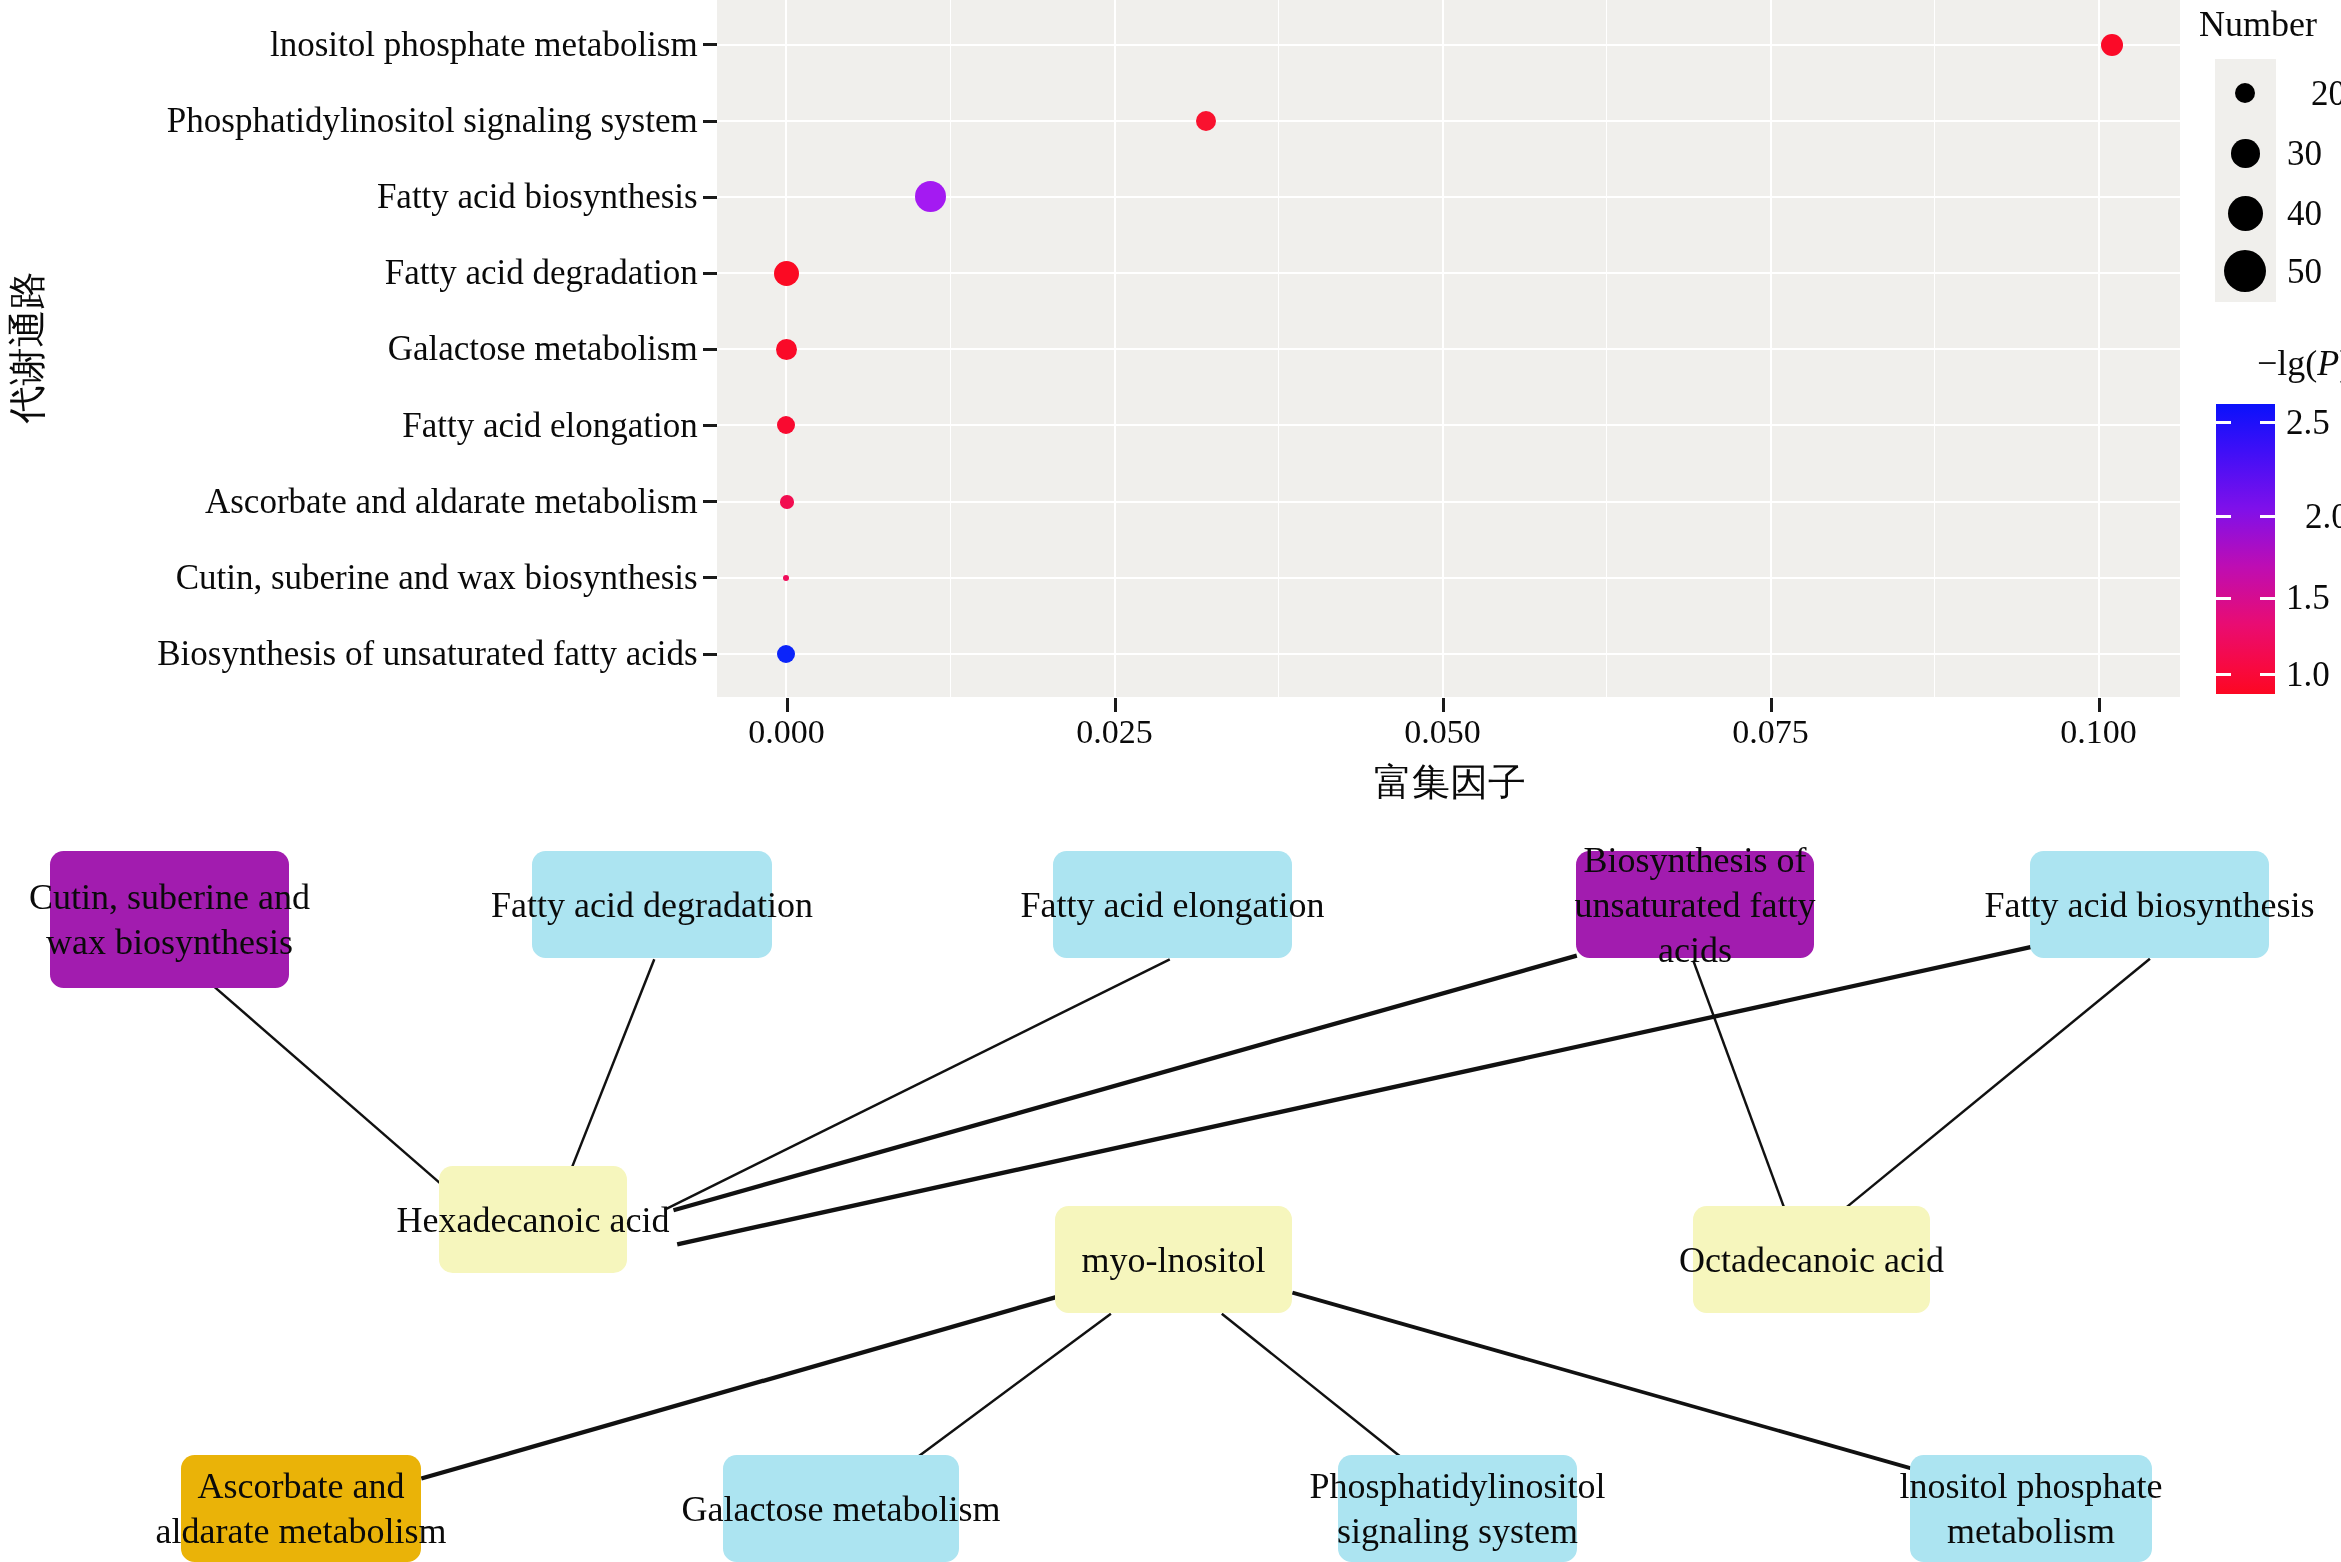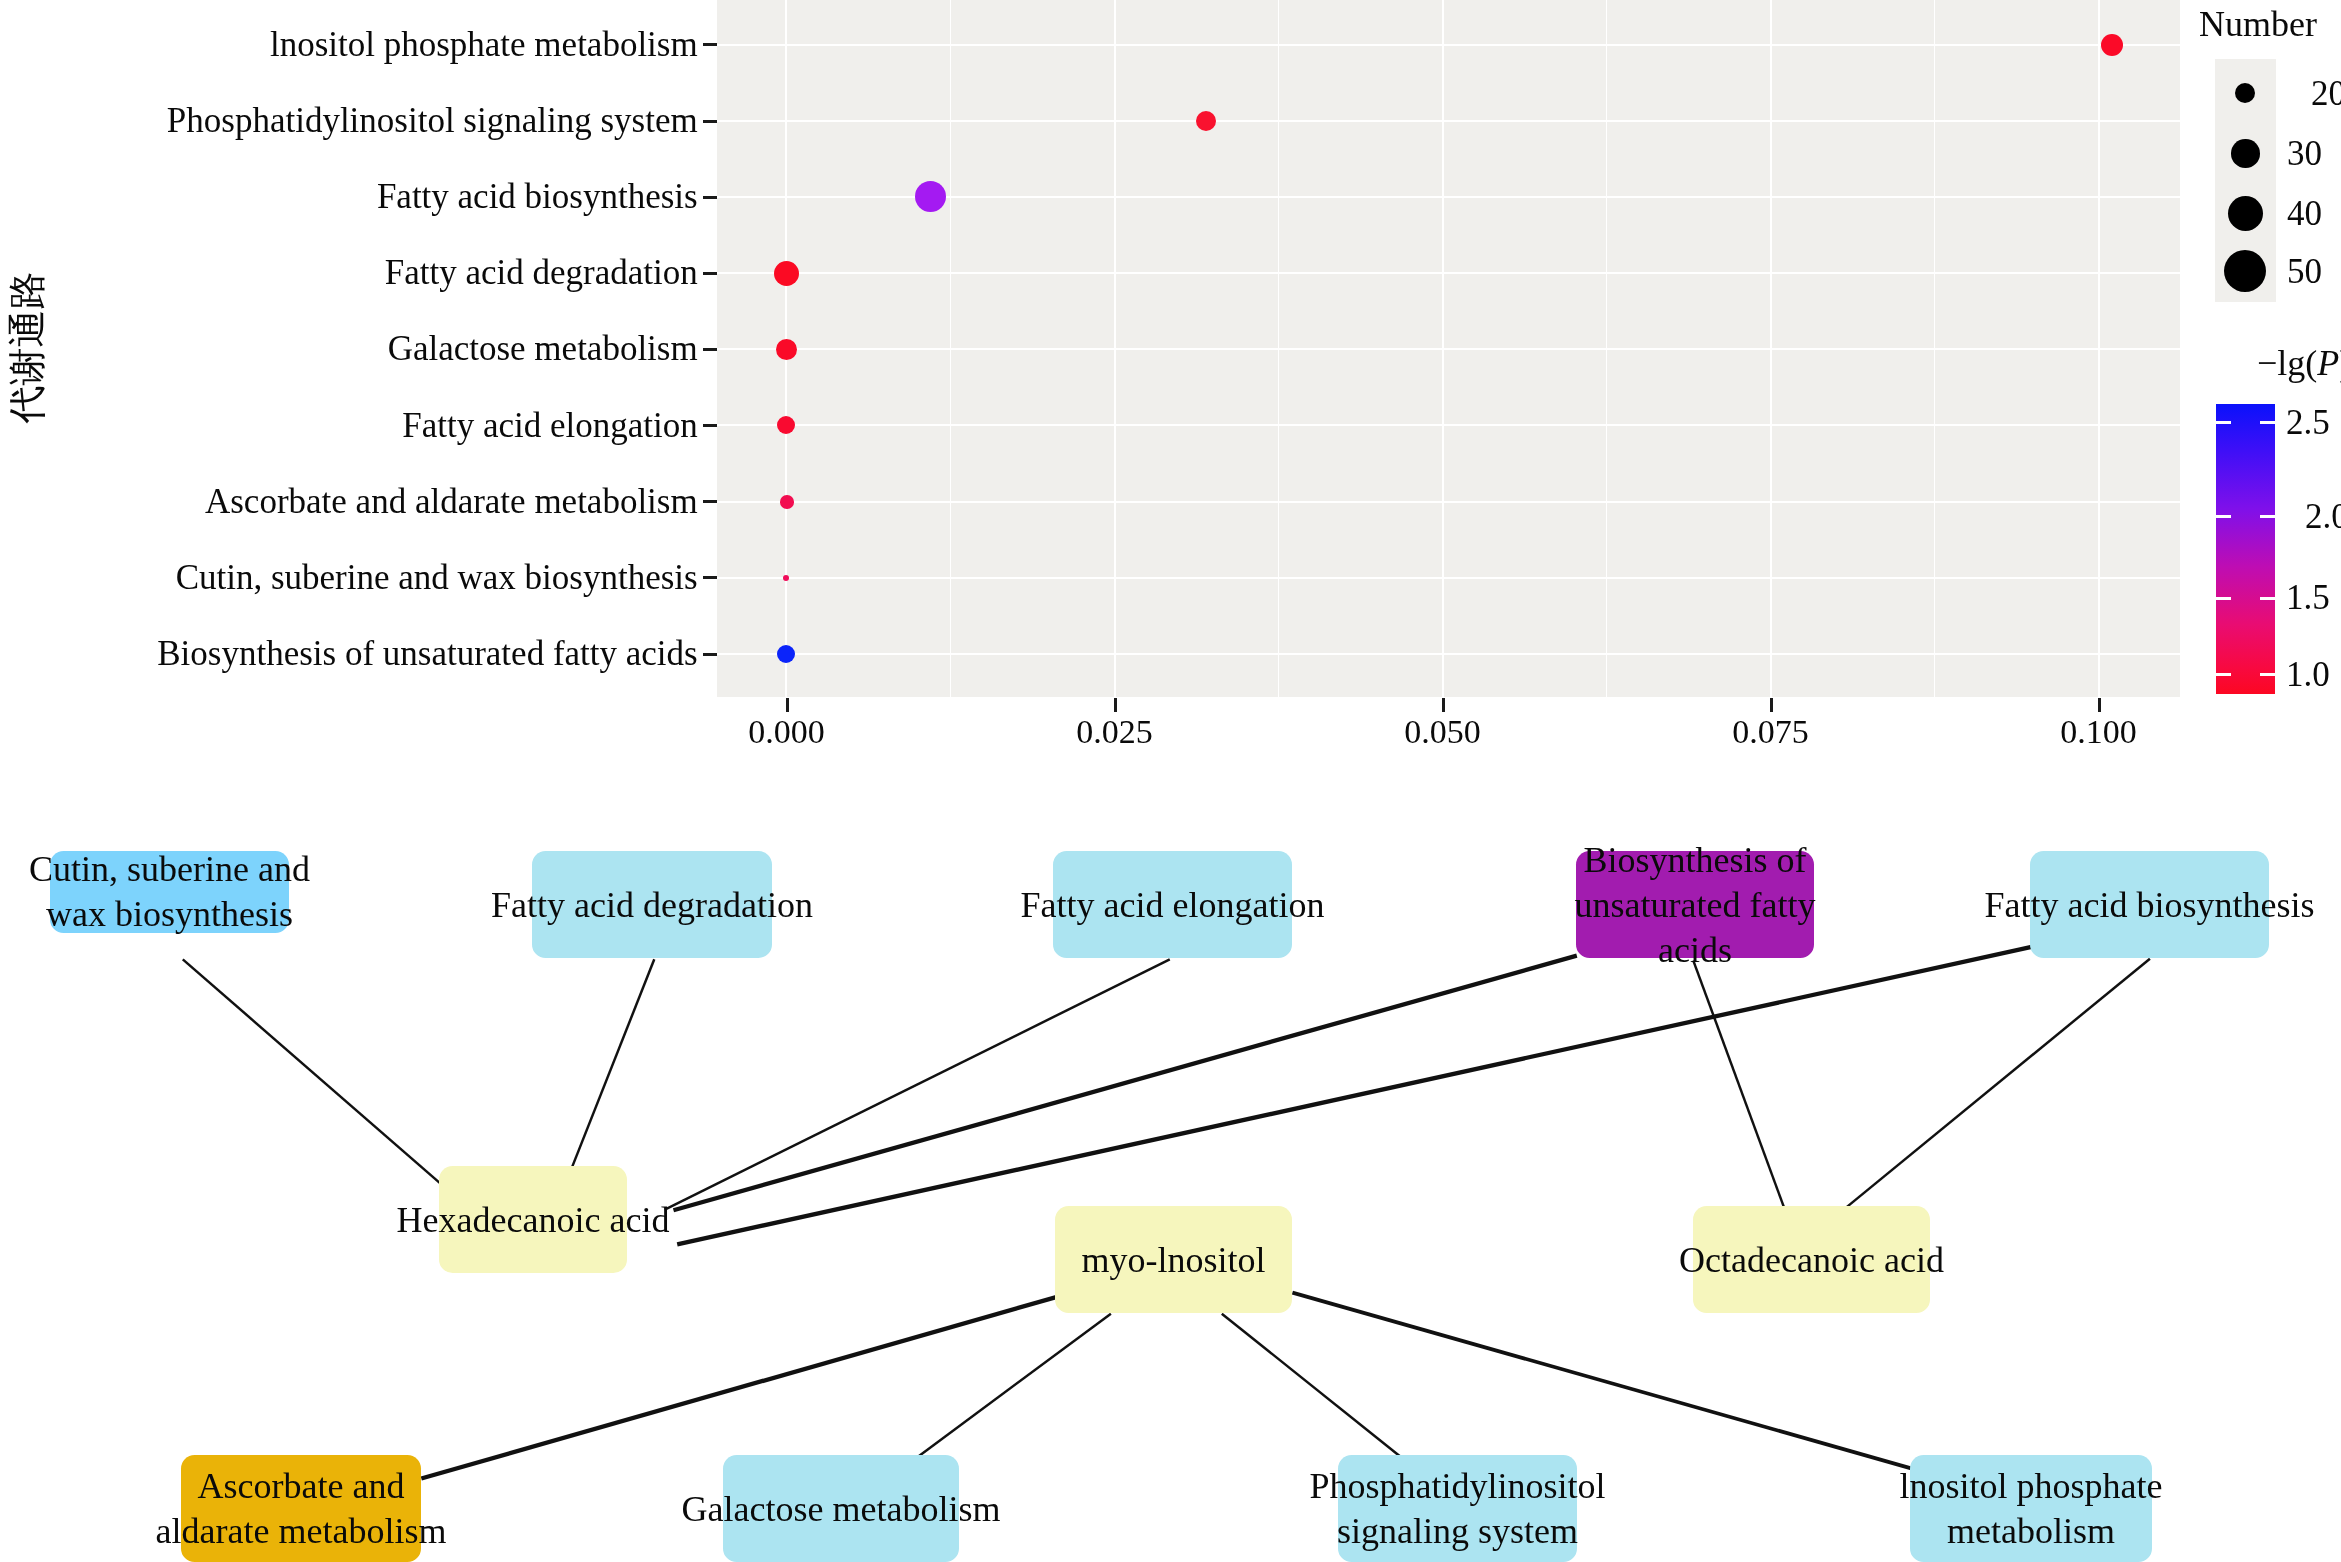--- a/index.html
+++ b/index.html
@@ -89,20 +89,21 @@
       <div class="xtick" style="left: 1114px; top: 698px; width: 2.5px; height: 13.6px;"></div>
       <div class="xlab" style="left: 1028px; width: 173px; top: 713px;">0.025</div>
       <div class="xtick" style="left: 1442px; top: 698px; width: 2.5px; height: 13.6px;"></div>
       <div class="xlab" style="left: 1356px; width: 173px; top: 713px;">0.050</div>
       <div class="xtick" style="left: 1770px; top: 698px; width: 2.5px; height: 13.6px;"></div>
       <div class="xlab" style="left: 1684px; width: 173px; top: 713px;">0.075</div>
       <div class="xtick" style="left: 2098px; top: 698px; width: 2.5px; height: 13.6px;"></div>
       <div class="xlab" style="left: 2012px; width: 173px; top: 713px;">0.100</div>
     </div>
 
+  <div class="axis-title" id="x-title" style="left: 1264px; width: 372px; text-align: center; top: 757px;">富集因子</div>
   <div class="axis-title" id="y-title" style="left: -159px; top: 322px; width: 372px; text-align: center; transform: rotate(-90deg);">代谢通路</div>
 
   <div class="leg-title" id="number-title" style="left: 2199px; top: 2.5px;">Number</div>
   <div id="size-legend">
       <div class="keybg" style="left: 2215px; top: 59px; width: 61px; height: 243px; background: rgb(240, 239, 236);"></div>
       <div class="keydot" style="left: 2235px; top: 83px; width: 20.4px; height: 20.4px; background: rgb(0, 0, 0);"></div>
       <div class="keylab" style="left: 2287px; top: 75px; margin-left: 24px;">20</div>
       <div class="keydot" style="left: 2231px; top: 139px; width: 28.5px; height: 28.5px; background: rgb(0, 0, 0);"></div>
       <div class="keylab" style="left: 2287px; top: 135px;">30</div>
       <div class="keydot" style="left: 2228px; top: 196px; width: 35px; height: 35px; background: rgb(0, 0, 0);"></div>
@@ -135,21 +136,21 @@
       <line x1="2545" y1="1542" x2="1087" y2="1953" stroke="#111111" stroke-width="7"></line>
       <line x1="2733" y1="1550" x2="2880" y2="1950" stroke="#111111" stroke-width="4"></line>
       <line x1="3279" y1="1528" x2="1093" y2="2008" stroke="#111111" stroke-width="7"></line>
       <line x1="3470" y1="1547" x2="2978" y2="1950" stroke="#111111" stroke-width="4"></line>
       <line x1="1716" y1="2090" x2="680" y2="2386" stroke="#111111" stroke-width="7"></line>
       <line x1="1793" y1="2120" x2="1480" y2="2352" stroke="#111111" stroke-width="4"></line>
       <line x1="1972" y1="2120" x2="2262" y2="2352" stroke="#111111" stroke-width="4"></line>
       <line x1="2086" y1="2086" x2="3086" y2="2370" stroke="#111111" stroke-width="6"></line>
     </svg>
   <div id="nodes">
-      <div class="node" style="left: 50px; top: 851px; width: 239px; height: 82px; background: #7dd3fc;">
+      <div class="node" style="left: 50px; top: 851px; width: 239px; height: 137px; background: #a21caf;">
         <div class="node-label">
           <div>Cutin, suberine and</div>
           <div>wax biosynthesis</div>
         </div>
       </div>
       <div class="node" style="left: 532px; top: 851px; width: 240px; height: 107px; background: rgb(172, 228, 241);">
         <div class="node-label">
           <div>Fatty acid degradation</div>
         </div>
       </div>

